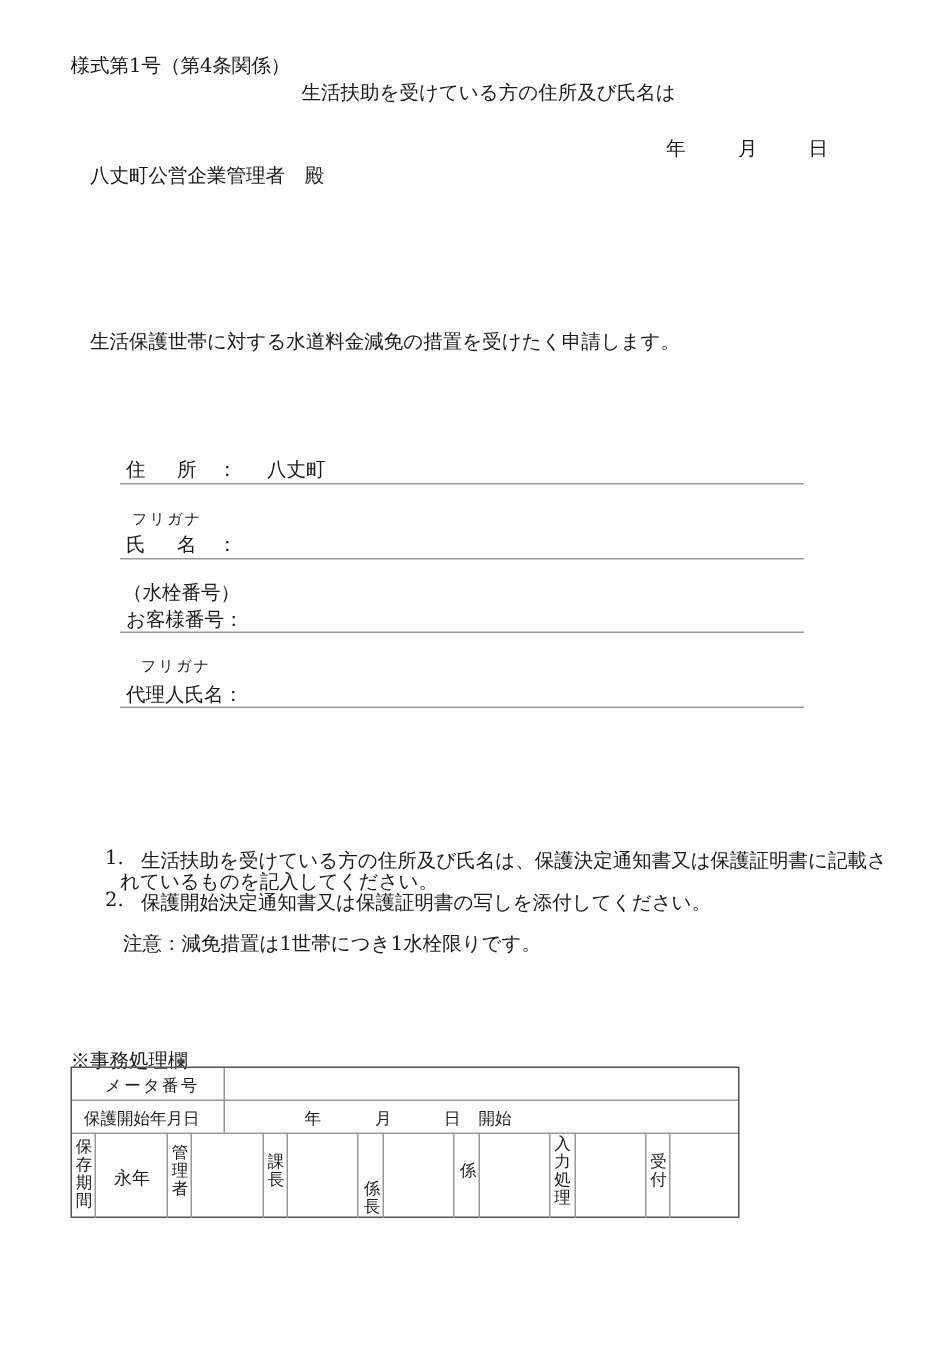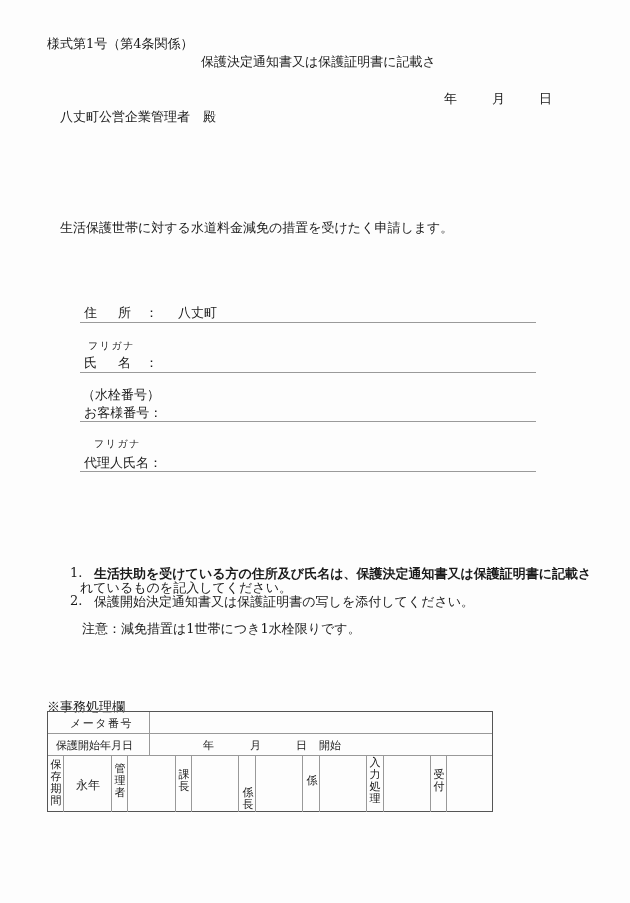--- a/index.html
+++ b/index.html
@@ -58,21 +58,21 @@
       width: 14px;
       text-align: center;
       white-space: normal;
       word-break: break-all;
     }
   </style>
 </head>
 <body>
 
 <div class="abs t11" style="left:47px; top:35px;">様式第1号（第4条関係）</div>
-<div class="abs t11" style="left:201px; top:53px;">保護決定通知書又は保護証明書に記載さ</div>
+<div class="abs t11" style="left:201px; top:53px;">生活扶助を受けている方の住所及び氏名は</div>
 
 <div>
   <div class="abs t11" style="left:444px; top:90px;">年</div>
   <div class="abs t11" style="left:492px; top:90px;">月</div>
   <div class="abs t11" style="left:539px; top:90px;">日</div>
 </div>
 
 <div class="abs t11" style="left:60px; top:108px;">八丈町公営企業管理者　殿</div>
 
 <div class="abs t11" style="left:60px; top:219px;">生活保護世帯に対する水道料金減免の措置を受けたく申請します。</div>
@@ -103,21 +103,21 @@
 
 <div>
   <div class="abs t8" style="left:94px; top:437px;">フリガナ</div>
   <div class="abs t11" style="left:84px; top:454px;">代理人氏名：</div>
   <div class="abs t11" style="left:165px; top:454px;"></div>
   <div class="underline" style="top:471px;"></div>
 </div>
 
 <div>
   <div class="abs t11" style="left:70px; top:565px;">1.</div>
-  <div class="abs t11" style="left:94px; top:565px;font-weight:bold;">生活扶助を受けている方の住所及び氏名は、保護決定通知書又は保護証明書に記載さ</div>
+  <div class="abs t11" style="left:94px; top:565px;">生活扶助を受けている方の住所及び氏名は、保護決定通知書又は保護証明書に記載さ</div>
   <div class="abs t11" style="left:80px; top:579px;">れているものを記入してください。</div>
   <div class="abs t11" style="left:70px; top:593px;">2.</div>
   <div class="abs t11" style="left:94px; top:593px;">保護開始決定通知書又は保護証明書の写しを添付してください。</div>
 </div>
 <div class="abs t11" style="left:82px; top:620px;">注意：減免措置は1世帯につき1水栓限りです。</div>
 
 <div class="abs t11" style="left:47px; top:698px;">※事務処理欄</div>
 
 <div class="office-table">
 

